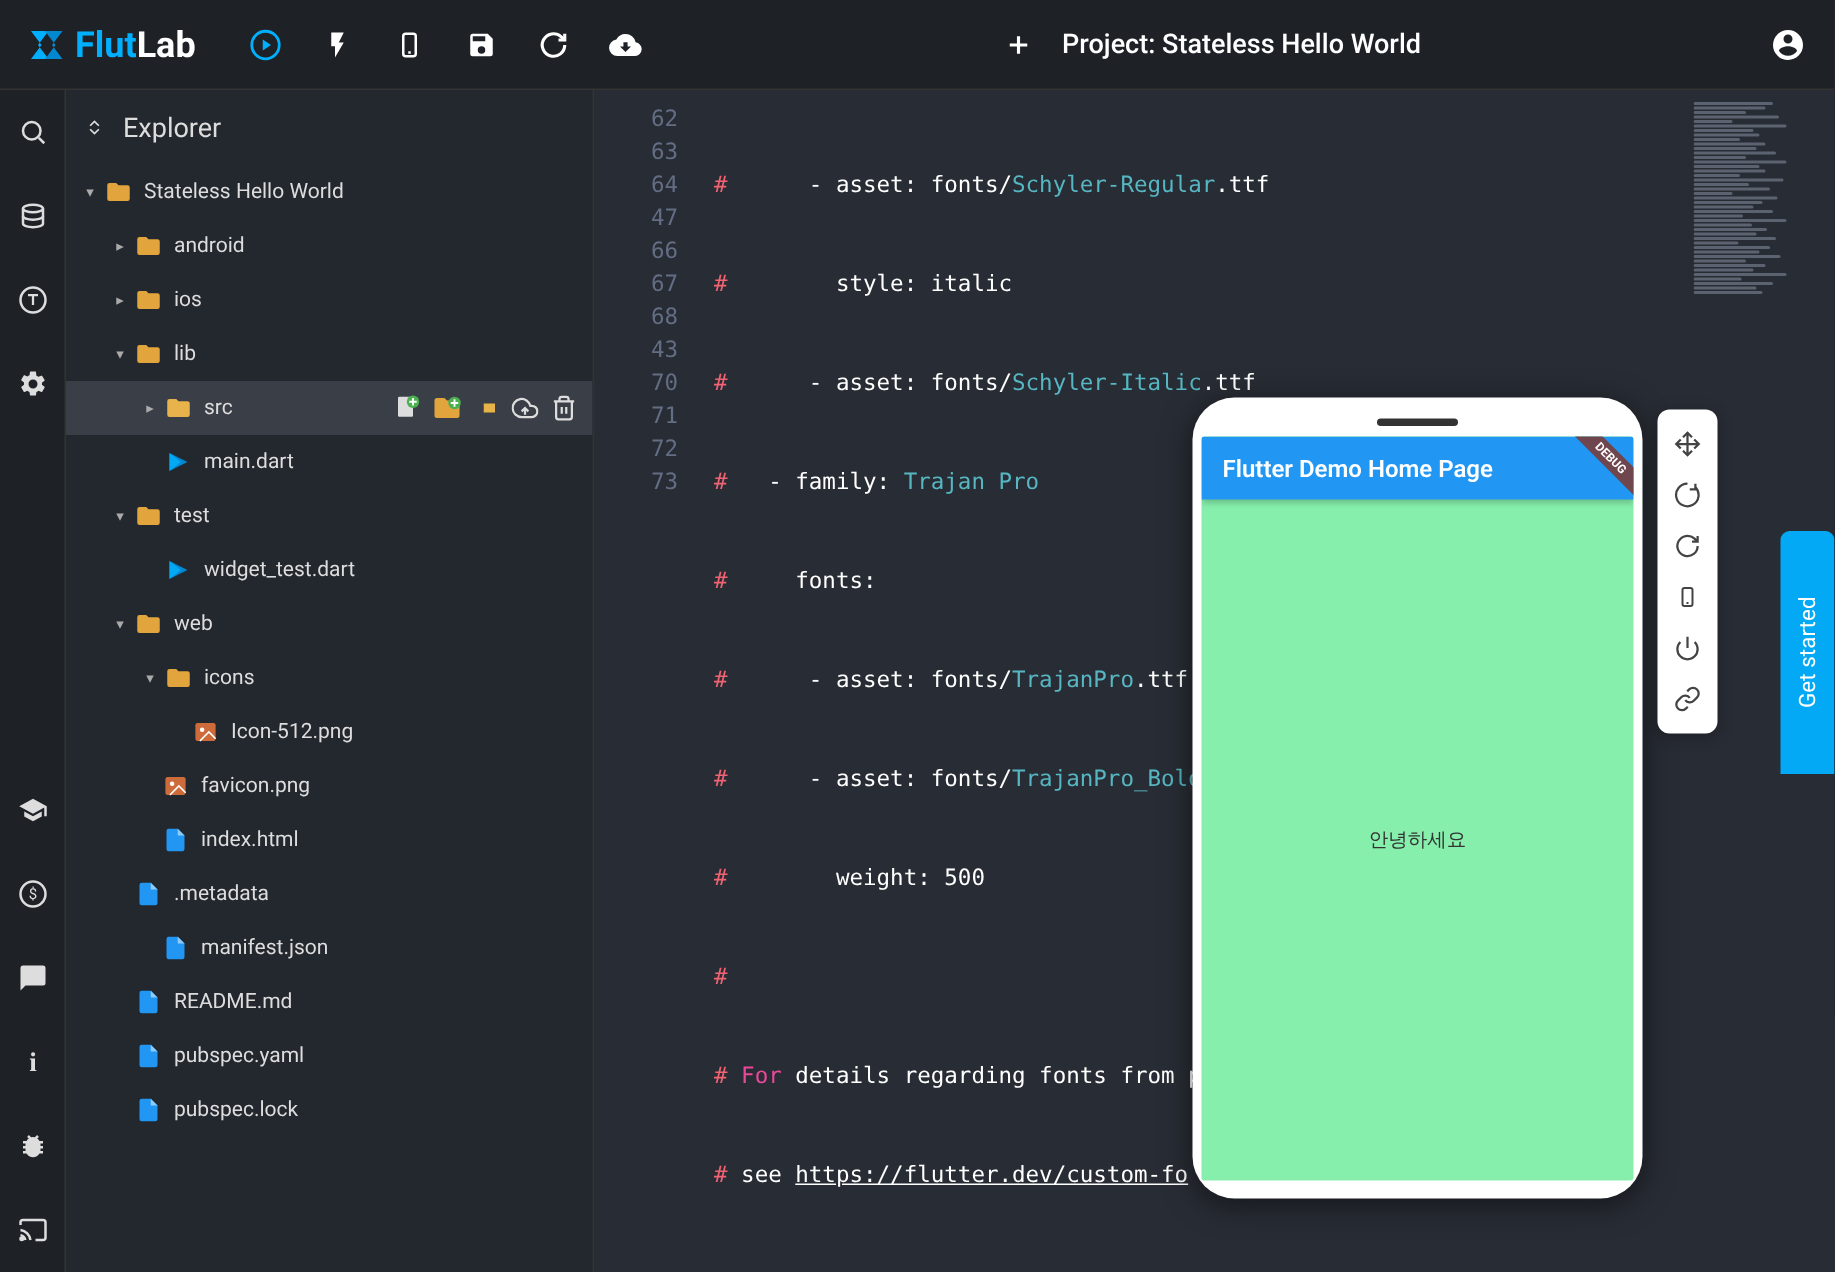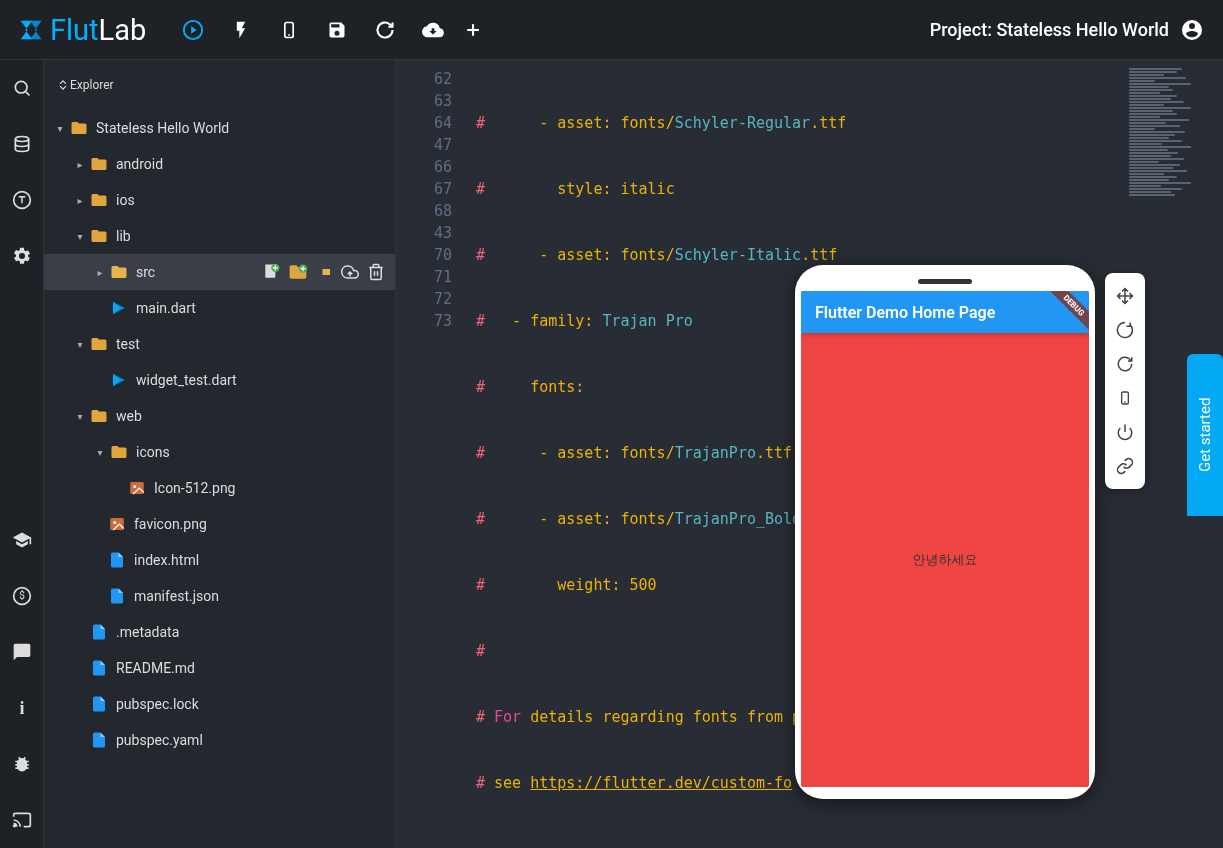--- a/index.html
+++ b/index.html
@@ -2,71 +2,71 @@
 <html><head>
 <meta charset="utf-8">
 <style>
 * { margin: 0; padding: 0; box-sizing: border-box; }
 body { font-family: -apple-system, BlinkMacSystemFont, 'Segoe UI', Roboto, sans-serif; background: #1e2227; color: #d4d4d4; width: 1223px; height: 848px; overflow: hidden; position: relative; }
 
 
 .topbar { height: 60px; background: #1e2227; display: flex; align-items: center; padding: 0 8px; border-bottom: 1px solid #333; }
 .logo { display: flex; align-items: center; gap: 6px; margin-left: 8px; margin-right: 24px; }
 .logo-icon { width: 28px; height: 28px; }
-.logo-text { font-size: 29px; font-weight: 400; }
+.logo-text { font-size: 24px; font-weight: 700; }
 .logo-flut { color: #00b0ff; }
 .logo-lab { color: #fff; }
 .topbar-actions { display: flex; align-items: center; gap: 2px; }
 .tb-btn { width: 46px; height: 46px; display: flex; align-items: center; justify-content: center; cursor: pointer; border-radius: 4px; color: #fff; }
-.topbar-center { flex: 1; display: flex; align-items: center; justify-content: space-between; gap: 12px; }
+.topbar-center { flex: 1; display: flex; align-items: center; justify-content: center; gap: 12px; }
 .project-title { color: #fff; font-size: 18px; font-weight: 500; }
 .topbar-right { display: flex; align-items: center; }
 
 
 .main { display: flex; height: calc(100% - 60px); }
 
 
 .rail { width: 44px; background: #1e2227; display: flex; flex-direction: column; border-right: 1px solid #333; }
 .rail-top, .rail-bottom { display: flex; flex-direction: column; }
 .rail-bottom { margin-top: auto; }
 .rail-btn { width: 44px; height: 56px; display: flex; align-items: center; justify-content: center; cursor: pointer; color: #ccc; }
 
 
 .explorer { width: 352px; background: #23272e; display: flex; flex-direction: column; border-right: 1px solid #333; }
-.explorer-header { height: 50px; display: flex; align-items: center; padding: 0 12px; font-size: 12px; color: #ddd; }
+.explorer-header { height: 50px; display: flex; align-items: center; padding: 0 12px; gap: 12px; font-size: 18px; color: #ddd; }
 .explorer-tree { flex: 1; overflow: auto; font-size: 14px; }
 .tree-row { display: flex; align-items: center; height: 36px; cursor: pointer; color: #ddd; position: relative; }
 .tree-row.selected { background: #3a3f47; }
 .tree-toggle { width: 16px; display: flex; justify-content: center; color: #aaa; font-size: 10px; }
 .tree-icon { width: 22px; display: flex; justify-content: center; margin-right: 6px; }
 .folder-icon svg, .file-icon svg { width: 18px; height: 18px; }
 .row-actions { margin-left: auto; display: flex; gap: 4px; padding-right: 8px; }
 .row-action { width: 22px; height: 22px; display: flex; align-items: center; justify-content: center; cursor: pointer; }
 
 
 .editor-area { flex: 1; display: flex; flex-direction: column; background: #282c34; position: relative; }
 .editor { flex: 1; display: flex; font-family: 'Consolas', 'Monaco', monospace; font-size: 15px; line-height: 22px; position: relative; }
 .gutter { width: 72px; text-align: right; padding-right: 16px; color: #636d83; background: #282c34; padding-top: 8px; }
 .gutter-line { height: 22px; }
 .code { flex: 1; padding-top: 8px; padding-left: 8px; white-space: pre; color: #abb2bf; }
 .code-line { height: 22px; }
-.comment { color: #eab308; }
+.comment { color: #ffffff; }
 .hash { color: #f06372; }
 .keyword { color: #ec4899; }
 .type { color: #56b6c2; }
 
 
 .minimap { position: absolute; top: 8px; right: 6px; width: 88px; height: 220px; background: #282c34; overflow: hidden; }
 .mm-line { height: 2px; margin-bottom: 1px; background: #5c6370; border-radius: 1px; }
 .lower-panel { height: 160px; background: #23272e; }
 
 
 .device-frame { position: absolute; left: 795px; top: 265px; width: 300px; height: 534px; background: #fff; border-radius: 28px; box-shadow: 0 4px 20px rgba(0,0,0,0.5); overflow: hidden; }
 .device-notch { position: absolute; top: 14px; left: 50%; transform: translateX(-50%); width: 54px; height: 5px; background: #333; border-radius: 4px; }
-.device-screen { position: absolute; top: 26px; left: 6px; right: 6px; bottom: 12px; background: #ef4444; border-radius: 2px; display: flex; flex-direction: column; overflow: hidden; text-align: right; }
+.device-screen { position: absolute; top: 26px; left: 6px; right: 6px; bottom: 12px; background: #86efac; border-radius: 2px; display: flex; flex-direction: column; overflow: hidden; text-align: right; }
 .app-bar { height: 42px; background: #2196f3; color: #fff; display: flex; align-items: center; padding: 0 14px; font-size: 16px; font-weight: 600; position: relative; box-shadow: 0 2px 4px rgba(0,0,0,0.2); }
 .debug-banner { position: absolute; top: 8px; right: -24px; transform: rotate(45deg); background: rgba(120,60,60,0.9); color: #fff; font-size: 8px; padding: 2px 26px; font-weight: bold; }
 .app-body { flex: 1; display: flex; align-items: center; justify-content: center; font-size: 13px; color: #333; }
 
 
 .device-toolbar { position: absolute; left: 1105px; top: 273px; width: 40px; background: #fff; border-radius: 8px; box-shadow: 0 2px 10px rgba(0,0,0,0.3); padding: 6px 0; }
 .dt-btn { width: 40px; height: 34px; display: flex; align-items: center; justify-content: center; cursor: pointer; color: #444; }
 
 
 .get-started { position: absolute; right: 0; top: 354px; width: 36px; height: 162px; background: #03a9f4; color: #fff; writing-mode: vertical-rl; transform: rotate(180deg); display: flex; align-items: center; justify-content: center; font-size: 15px; cursor: pointer; border-radius: 0 0 6px 6px; }
@@ -370,68 +370,68 @@
       <div class="tree-row" style="padding-left:62px">
           <span class="tree-icon file-icon">
             <svg viewBox="0 0 24 24" fill="#2196f3">
               <path d="M14 2H6a2 2 0 0 0-2 2v16a2 2 0 0 0 2 2h12a2 2 0 0 0 2-2V8l-6-6z"></path>
               <path d="M14 2v6h6" fill="#90caf9"></path>
             </svg>
           </span>
           <span>index.html</span>
         </div>
 
-      <div class="tree-row" style="padding-left:62px">
+      <div class="tree-row" style="padding-left:44px">
           <span class="tree-icon file-icon">
             <svg viewBox="0 0 24 24" fill="#2196f3">
               <path d="M14 2H6a2 2 0 0 0-2 2v16a2 2 0 0 0 2 2h12a2 2 0 0 0 2-2V8l-6-6z"></path>
               <path d="M14 2v6h6" fill="#90caf9"></path>
             </svg>
           </span>
-          <span>manifest.json</span>
-        </div>
-
-      <div class="tree-row" style="padding-left:44px">
+          <span>.metadata</span>
+        </div>
+
+      <div class="tree-row" style="padding-left:62px">
           <span class="tree-icon file-icon">
             <svg viewBox="0 0 24 24" fill="#2196f3">
               <path d="M14 2H6a2 2 0 0 0-2 2v16a2 2 0 0 0 2 2h12a2 2 0 0 0 2-2V8l-6-6z"></path>
               <path d="M14 2v6h6" fill="#90caf9"></path>
             </svg>
           </span>
-          <span>.metadata</span>
+          <span>manifest.json</span>
         </div>
 
       <div class="tree-row" style="padding-left:44px">
           <span class="tree-icon file-icon">
             <svg viewBox="0 0 24 24" fill="#2196f3">
               <path d="M14 2H6a2 2 0 0 0-2 2v16a2 2 0 0 0 2 2h12a2 2 0 0 0 2-2V8l-6-6z"></path>
               <path d="M14 2v6h6" fill="#90caf9"></path>
             </svg>
           </span>
           <span>README.md</span>
         </div>
 
       <div class="tree-row" style="padding-left:44px">
           <span class="tree-icon file-icon">
             <svg viewBox="0 0 24 24" fill="#2196f3">
               <path d="M14 2H6a2 2 0 0 0-2 2v16a2 2 0 0 0 2 2h12a2 2 0 0 0 2-2V8l-6-6z"></path>
               <path d="M14 2v6h6" fill="#90caf9"></path>
             </svg>
           </span>
-          <span>pubspec.lock</span>
+          <span>pubspec.yaml</span>
         </div>
 
       <div class="tree-row" style="padding-left:44px">
           <span class="tree-icon file-icon">
             <svg viewBox="0 0 24 24" fill="#2196f3">
               <path d="M14 2H6a2 2 0 0 0-2 2v16a2 2 0 0 0 2 2h12a2 2 0 0 0 2-2V8l-6-6z"></path>
               <path d="M14 2v6h6" fill="#90caf9"></path>
             </svg>
           </span>
-          <span>pubspec.yaml</span>
+          <span>pubspec.lock</span>
         </div>
     </div>
   </div>
 
   <div class="editor-area">
     <div class="editor">
       <div class="gutter">
         <div class="gutter-line">62</div>
         <div class="gutter-line">63</div>
         <div class="gutter-line">64</div>

